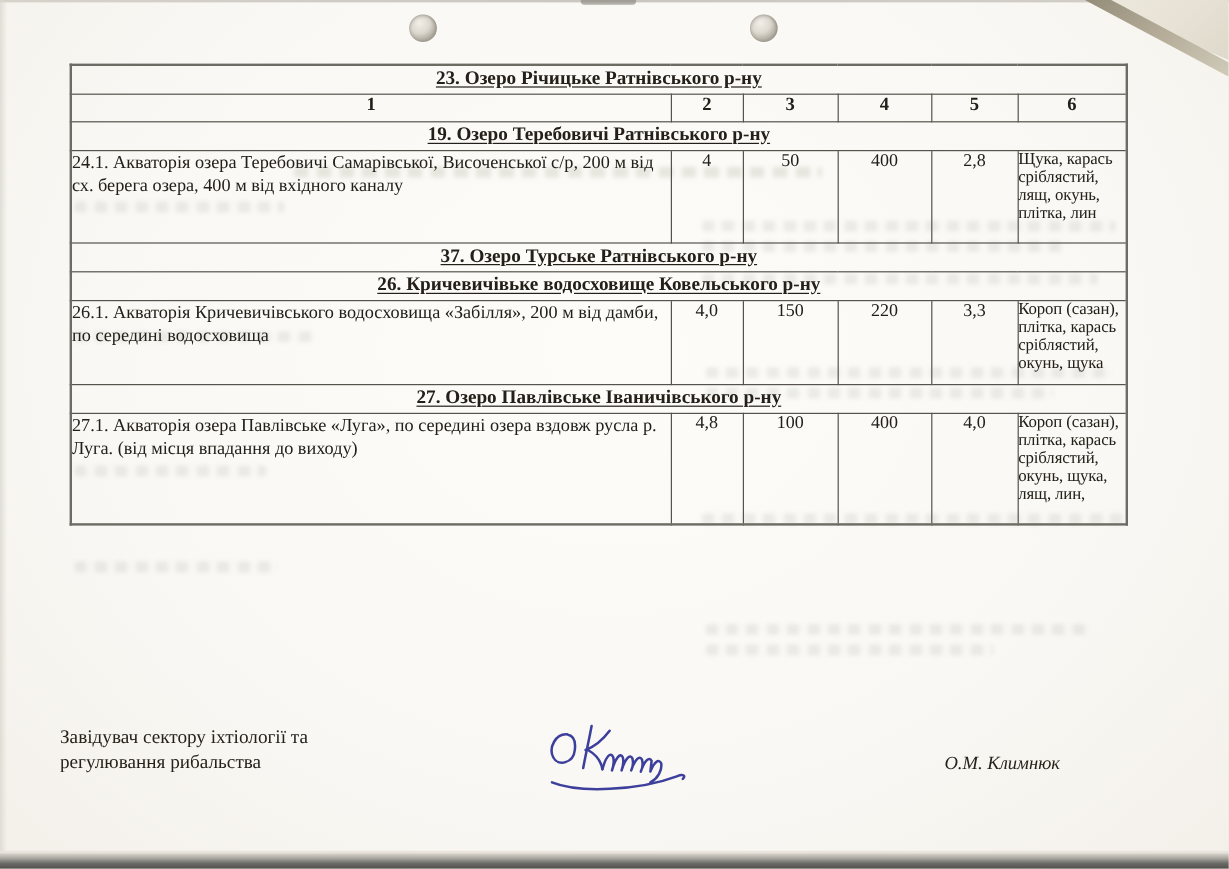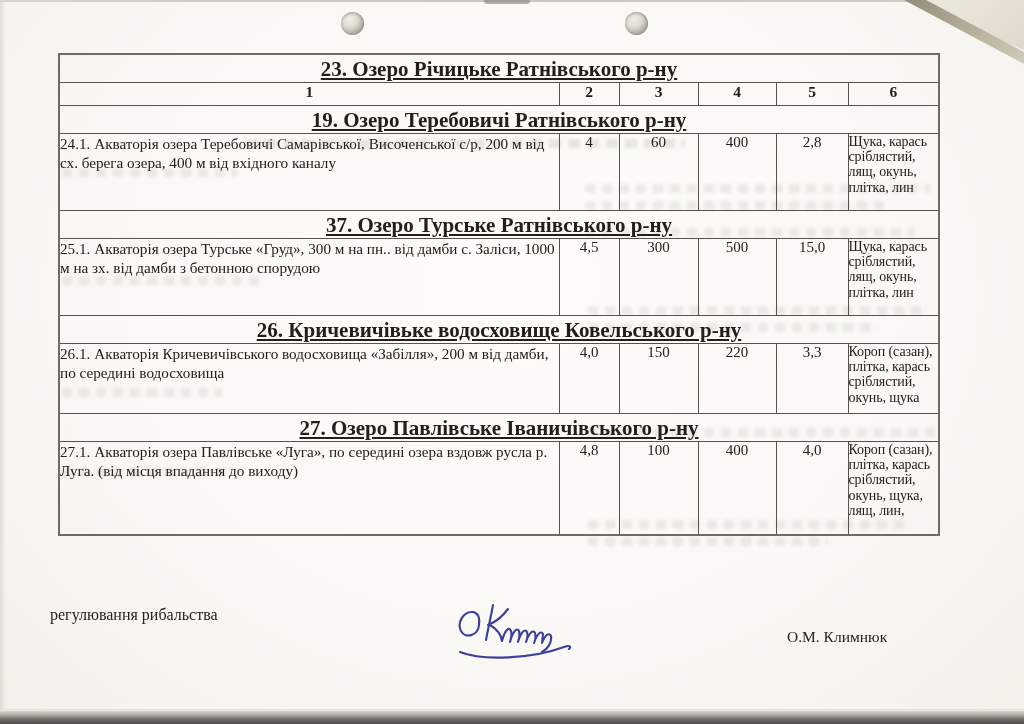--- a/index.html
+++ b/index.html
@@ -43,32 +43,32 @@
   
   table.doc{
     position:absolute;left:58px;top:53px;width:880px;
     border-collapse:collapse;table-layout:fixed;
     border:2px solid #6e6b64;
   }
   table.doc td{
     border:1.5px solid #56534c;
     padding:0;vertical-align:top;color:#242019;
   }
-  tr.sec td{text-align:center;font-weight:bold;font-size:21px;padding-top:2px;}
+  tr.sec td{text-align:center;font-weight:bold;font-size:16px;padding-top:2px;}
   .sec-text{text-decoration:underline;text-underline-offset:2px;}
   tr.colnum td{text-align:center;font-weight:bold;font-size:15.5px;}
   td.c-desc{font-size:15.2px;line-height:1.27;padding:2px 10px 0 6px;}
   td.c-num{text-align:center;font-size:15px;padding-top:2px;}
   td.c-species{font-size:14px;line-height:15.2px;padding:3px 1px 0 5px;letter-spacing:-0.1px;}
   tr.rh-title{height:24px;} tr.rh-num{height:23px;} tr.rh-sec{height:24px;}
   tr.rh-a{height:61px;} tr.rh-b{height:77px;margin-top:21px;} tr.rh-c{height:77px;}
   tr.rh-d{height:70px;margin-top:28px;} tr.rh-e{height:93px;}
   
   .signer-title{position:absolute;left:50px;top:605px;font-size:16px;line-height:1.3;color:#26221b;}
-  .signer-name{position:absolute;left:787px;top:628px;font-size:15.5px;color:#26221b;}
+  .signer-name{position:absolute;left:787px;top:628px;font-size:15.5px;color:#26221b;font-style:italic;}
   .signature{position:absolute;left:452px;top:596px;width:150px;height:72px;}
 </style>
 </head>
 <body>
 
 <div class="page">
 
   <div class="edge-top"></div>
   <div class="top-dash"></div>
   <div class="edge-left"></div>
@@ -113,36 +113,28 @@
         <td>5</td>
         <td>6</td>
       </tr>
 
       <tr class="sec rh-sec">
         <td colspan="6"><span class="sec-text">19. Озеро Теребовичі Ратнівського р-ну</span></td>
       </tr>
       <tr class="rh-b">
         <td class="c-desc">24.1. Акваторія озера Теребовичі Самарівської, Височенської с/р, 200 м від сх. берега озера, 400 м від вхідного каналу</td>
         <td class="c-num">4</td>
-        <td class="c-num">60</td>
+        <td class="c-num">50</td>
         <td class="c-num">400</td>
         <td class="c-num">2,8</td>
         <td class="c-species">Щука, карась сріблястий, лящ, окунь, плітка, лин</td>
       </tr>
 
       <tr class="sec rh-sec">
         <td colspan="6"><span class="sec-text">37. Озеро Турське Ратнівського р-ну</span></td>
-      </tr>
-      <tr class="rh-c">
-        <td class="c-desc">25.1. Акваторія озера Турське «Груд», 300 м на пн.. від дамби с. Заліси, 1000 м на зх. від дамби з бетонною спорудою</td>
-        <td class="c-num">4,5</td>
-        <td class="c-num">300</td>
-        <td class="c-num">500</td>
-        <td class="c-num">15,0</td>
-        <td class="c-species">Щука, карась сріблястий, лящ, окунь, плітка, лин</td>
       </tr>
 
       <tr class="sec rh-sec">
         <td colspan="6"><span class="sec-text">26. Кричевичівьке водосховище Ковельського р-ну</span></td>
       </tr>
       <tr class="rh-d">
         <td class="c-desc">26.1. Акваторія Кричевичівського водосховища «Забілля», 200 м від дамби, по середині водосховища</td>
         <td class="c-num">4,0</td>
         <td class="c-num">150</td>
         <td class="c-num">220</td>
@@ -158,20 +150,21 @@
         <td class="c-num">4,8</td>
         <td class="c-num">100</td>
         <td class="c-num">400</td>
         <td class="c-num">4,0</td>
         <td class="c-species">Короп (сазан), плітка, карась сріблястий, окунь, щука, лящ, лин,</td>
       </tr>
     </tbody>
   </table>
 
   <div class="signer-title">
+    <div>Завідувач сектору іхтіології та</div>
     <div>регулювання рибальства</div>
   </div>
 
   <svg class="signature" viewBox="0 0 150 72">
     <g fill="none" stroke-width="2.1" stroke-linecap="round" stroke-linejoin="round">
       <path d="M21 16 C11 15 5 27 9 35 C13 43 26 40 27 29 C28 21 26 17 21 16" stroke="#3c3f9b"></path>
       <path d="M41 9 C39 20 36 33 34 44" stroke="#3c3f9b"></path>
       <path d="M56 13 C50 21 44 26 36 29 M38 29 C45 33 49 39 50 45" stroke="#3c3f9b"></path>
       <path d="M50 45 C53 34 57 30 59 35 C60 39 59 43 58 46 C61 35 65 31 67 35 C68 39 67 43 66 46 C69 36 73 32 75 36 C76 40 75 44 74 46 C77 37 81 33 83 37 C84 41 83 45 82 47 C85 38 89 34 91 38 L90 47 C93 39 97 36 99 40 C100 46 96 53 90 56" stroke="#3c3f9b"></path>
       <path d="M8 56 C30 65 80 63 112 51 C117 49 120 50 117 53" stroke="#3c3f9b"></path>

